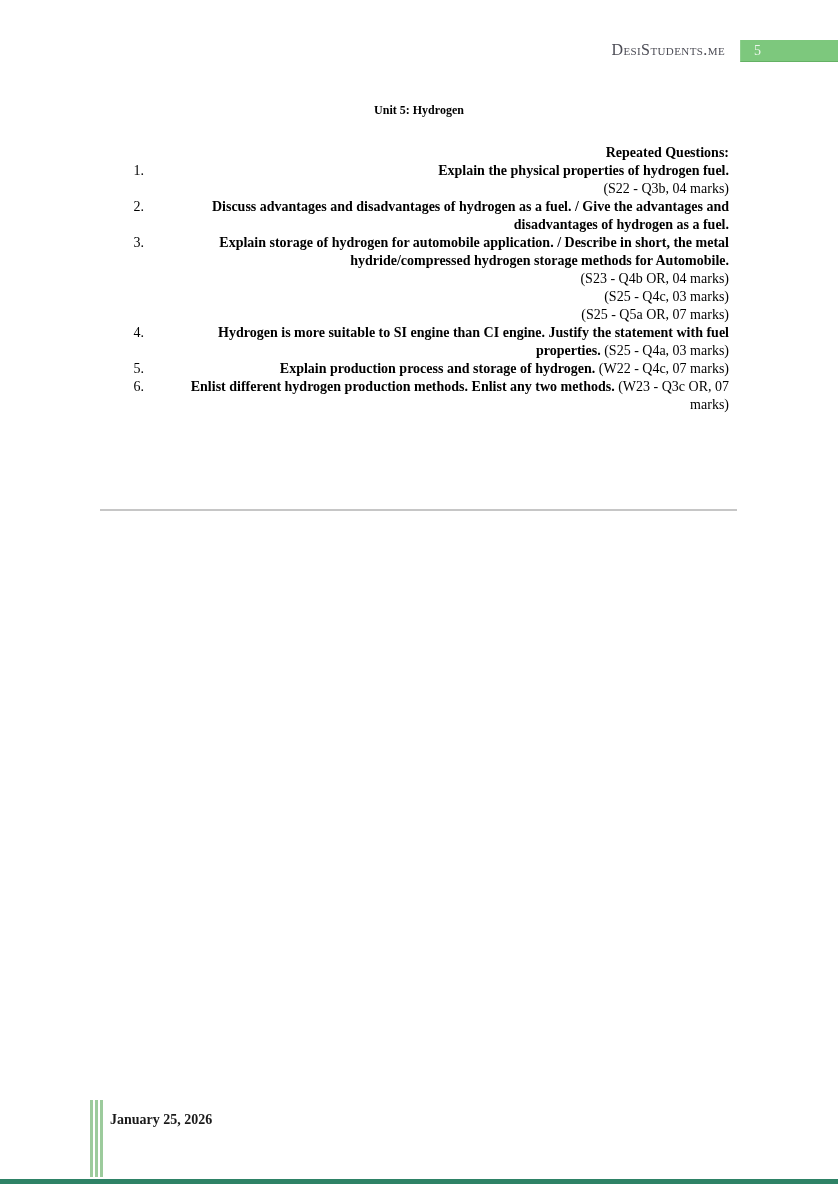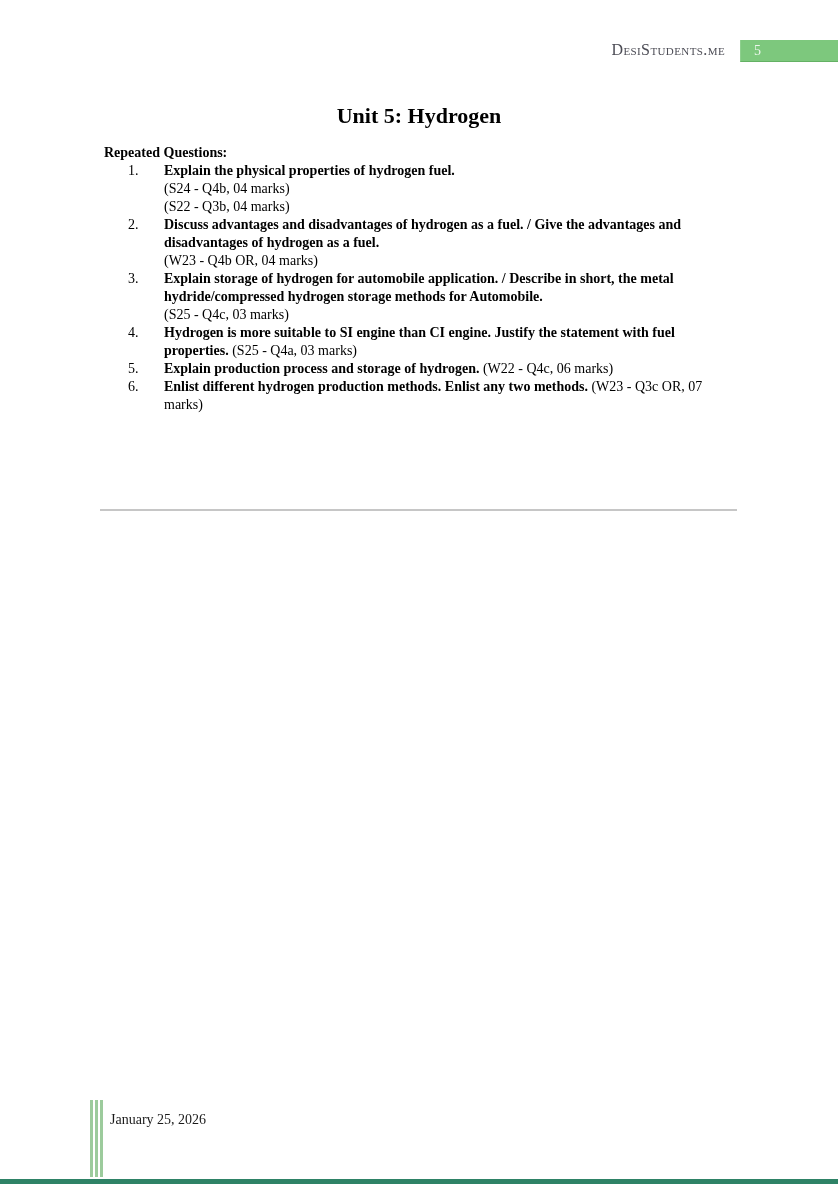--- a/index.html
+++ b/index.html
@@ -40,31 +40,32 @@
     font-size: 14px;
     color: #eef7ee;
   }
   
   .doc-title {
     position: absolute;
     top: 103px;
     left: 0;
     width: 100%;
     text-align: center;
-    font-size: 22px;
+    font-size: 12px;
     font-weight: bold;
   }
   
   .content {
     position: absolute;
     top: 144px;
-    left: 104px;
+    left: 92px;
     width: 637px;
     font-size: 14px;
     line-height: 18px;
+    text-align: right;
   }
   .section-heading { font-weight: bold; }
   .item { display: flex; }
   .num {
     flex: 0 0 52px;
     width: 52px;
     padding-left: 24px;
   }
   .itext { flex: 1; margin-left: 8px; }
   .q { font-weight: bold; }
@@ -86,20 +87,21 @@
     background: repeating-linear-gradient(90deg,
       #9ccb9c 0px, #9ccb9c 3px,
       #ffffff 3px, #ffffff 5px);
   }
   .footer-date {
     position: absolute;
     left: 110px;
     top: 1112px;
     font-size: 14px;
     color: #1a1a1a;
+    font-weight: bold;
   }
   .bottom-bar {
     position: absolute;
     left: 0;
     bottom: 0;
     width: 100%;
     height: 5px;
     background: #2e8266;
   }
 </style>
@@ -116,55 +118,55 @@
   <h1 class="doc-title">Unit 5: Hydrogen</h1>
 
   <div class="content">
 
     <div class="section-heading">Repeated Questions:</div>
 
     <div class="item">
       <span class="num">1.</span>
       <div class="itext">
         <div class="q">Explain the physical properties of hydrogen fuel.</div>
-        <div class="ref">(S24 - Q4b, 04 marks)</div>
         <div class="ref">(S22 - Q3b, 04 marks)</div>
       </div>
     </div>
 
     <div class="item">
       <span class="num">2.</span>
       <div class="itext">
         <div class="q">Discuss advantages and disadvantages of hydrogen as a fuel. / Give the advantages and disadvantages of hydrogen as a fuel.</div>
-        <div class="ref">(W23 - Q4b OR, 04 marks)</div>
       </div>
     </div>
 
     <div class="item">
       <span class="num">3.</span>
       <div class="itext">
         <div class="q">Explain storage of hydrogen for automobile application. / Describe in short, the metal hydride/compressed hydrogen storage methods for Automobile.</div>
+        <div class="ref">(S23 - Q4b OR, 04 marks)</div>
         <div class="ref">(S25 - Q4c, 03 marks)</div>
+        <div class="ref">(S25 - Q5a OR, 07 marks)</div>
       </div>
     </div>
 
 
     <div class="item">
       <span class="num">4.</span>
       <div class="itext">
         <span class="q">Hydrogen is more suitable to SI engine than CI engine. Justify the statement with fuel properties.</span>
         <span class="inline-ref">(S25 - Q4a, 03 marks)</span>
       </div>
     </div>
 
     <div class="item">
       <span class="num">5.</span>
       <div class="itext">
         <span class="q">Explain production process and storage of hydrogen.</span>
-        <span class="inline-ref">(W22 - Q4c, 06 marks)</span>
+        <span class="inline-ref">(W22 - Q4c, 07 marks)</span>
       </div>
     </div>
 
     <div class="item">
       <span class="num">6.</span>
       <div class="itext">
         <span class="q">Enlist different hydrogen production methods. Enlist any two methods.</span>
         <span class="inline-ref">(W23 - Q3c OR, 07 marks)</span>
       </div>
     </div>

